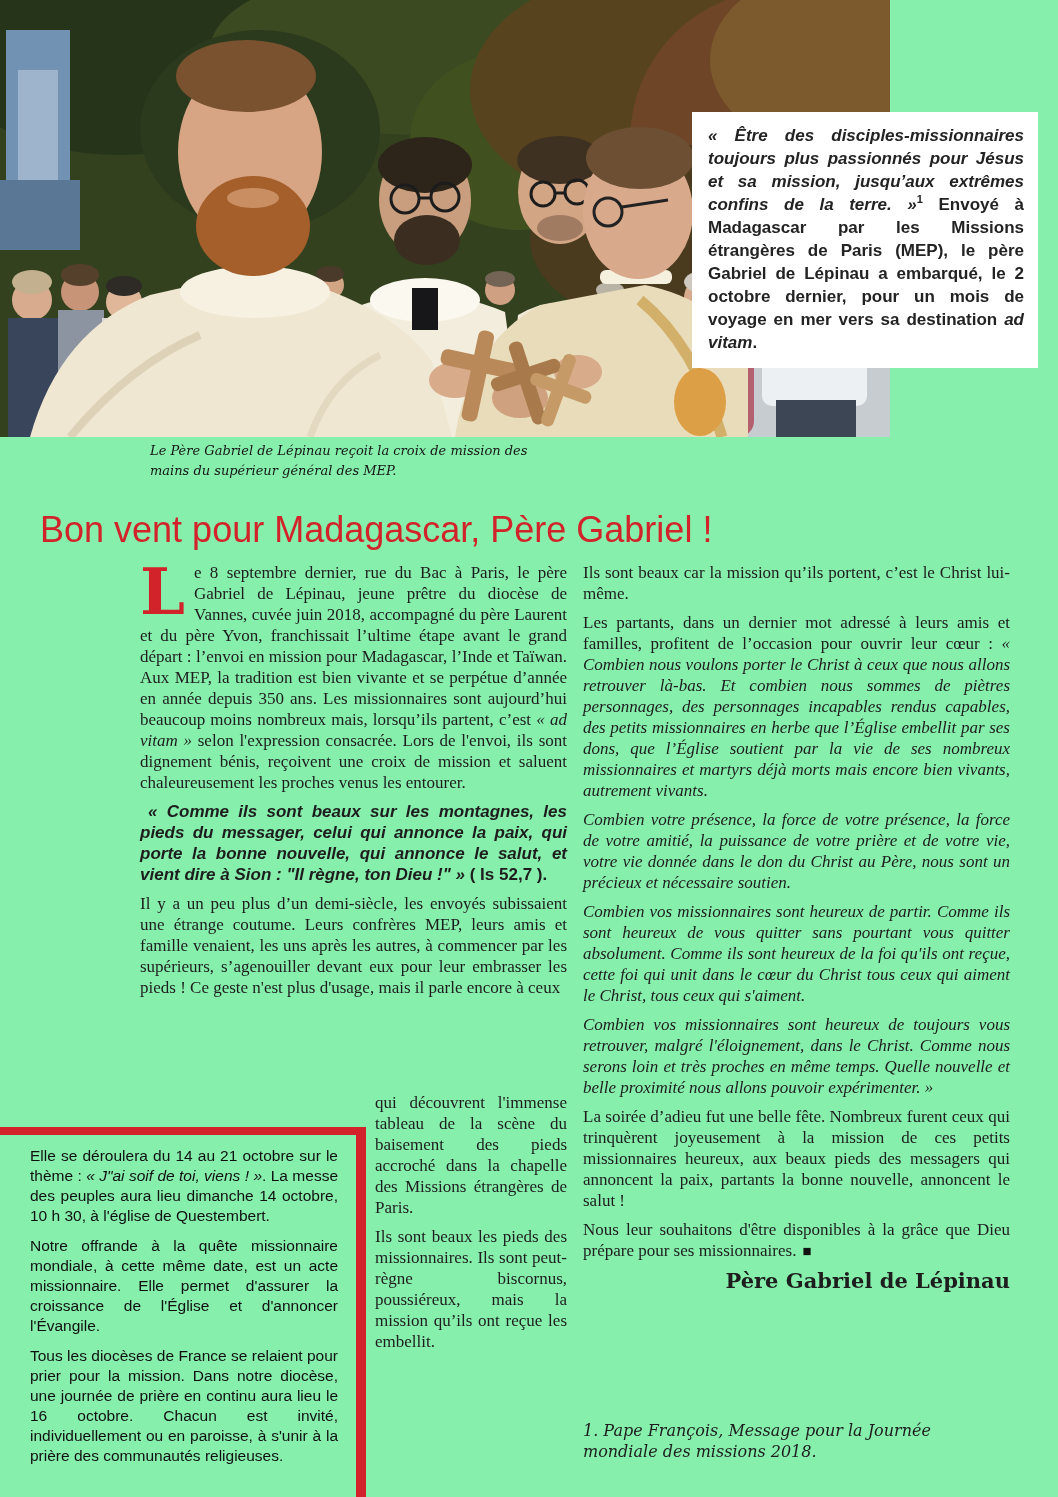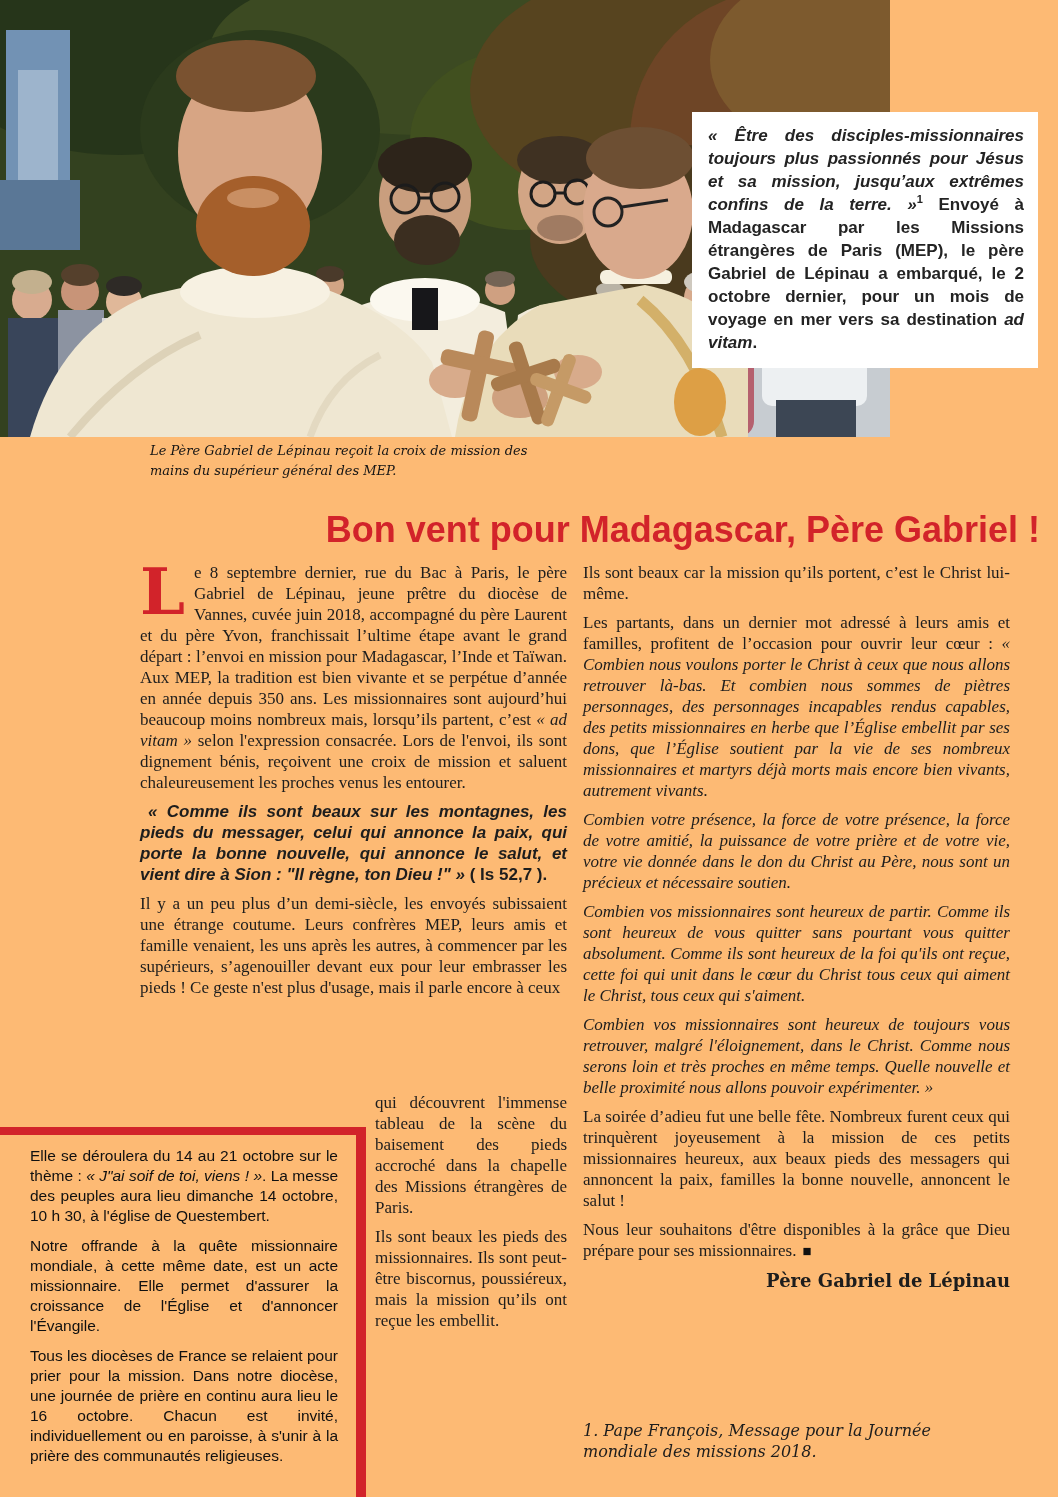--- a/index.html
+++ b/index.html
@@ -1,52 +1,52 @@
 <!DOCTYPE html>
 <html style="--accent: #d2232a;"><head>
 <meta charset="utf-8">
 <style>
   :root { --accent: #d2232a; --ink: #1d1d1d; }
   html,body{margin:0;padding:0;background:#ffffff;}
-  .page{position:relative;width:1058px;height:1497px;background:#fdba74;overflow:hidden;
+  .page{position:relative;width:1058px;height:1497px;background:#86efac;overflow:hidden;
         font-family:"Liberation Serif",serif;color:var(--ink);}
   
   .photo{position:absolute;left:0;top:0;width:890px;height:437px;overflow:hidden;}
   
   .quote-box{position:absolute;left:692px;top:112px;width:346px;box-sizing:border-box;
              background:#fff;padding:12px 14px 14px 16px;
              font-family:"Liberation Sans",sans-serif;font-weight:bold;
              font-size:17px;line-height:23px;color:#232323;text-align:justify;}
   .quote-box .it{font-style:italic;}
   .quote-box sup{font-size:11px;line-height:0;}
   
   .caption{position:absolute;left:150px;top:441px;width:400px;
            font-family:"DejaVu Serif",serif;font-style:italic;
            font-size:13px;line-height:20px;color:#151515;}
   
-  .headline{position:absolute;left:40px;top:486px;width:1000px;text-align:right;
-            font-family:"Liberation Sans",sans-serif;font-weight:700;
+  .headline{position:absolute;left:40px;top:486px;width:1000px;text-align:left;
+            font-family:"Liberation Sans",sans-serif;font-weight:400;
             font-size:36px;line-height:40px;color:var(--accent);}
   
   .col{position:absolute;top:562px;font-size:17px;line-height:21px;
        color:var(--ink);text-align:justify;}
   .col p{margin:0 0 8px 0;}
   .col-left{left:140px;width:427px;}
   .col-right{left:583px;width:427px;}
   .col-narrow{position:absolute;left:375px;top:1092px;width:192px;
               font-size:17px;line-height:21px;text-align:justify;color:var(--ink);}
   .col-narrow p{margin:0 0 8px 0;}
   .dropcap{float:left;font-family:"DejaVu Serif",serif;font-weight:bold;
            color:var(--accent);font-size:64px;line-height:50px;padding:5px 9px 0 0;}
   .bq{font-family:"Liberation Sans",sans-serif;font-weight:bold;font-style:italic;margin-left:8px;}
   .bq-ref{font-family:Liberation Sans, sans-serif;font-weight:bold;}
   .iq{font-style:italic;}
   .endmark{margin-left:6px;font-size:15px;color:#111;}
   .sig{text-align:right;font-family:"DejaVu Serif",serif;font-weight:bold;
-       font-size:18px;margin-top:14px;}
+       font-size:21px;margin-top:14px;}
   .footnote{position:absolute;left:583px;top:1420px;width:427px;
             font-family:"DejaVu Serif",serif;font-style:italic;
             font-size:16px;line-height:21px;color:var(--ink);}
   
   .box-top-bar{position:absolute;left:0;top:1127px;width:366px;height:8px;background:var(--accent);}
   .box-right-bar{position:absolute;left:356px;top:1127px;width:10px;height:370px;background:var(--accent);}
   .sidebar{position:absolute;left:30px;top:1146px;width:316px;
            font-family:"Liberation Sans",sans-serif;font-size:15.5px;line-height:20px;
            color:#101010;text-align:justify;}
   .sidebar h3{margin:0 0 7px 0;font-size:18px;line-height:22px;text-align:left;font-weight:bold;}
@@ -177,30 +177,30 @@
   <h1 class="headline">Bon vent pour Madagascar, Père Gabriel !</h1>
 
   <div class="col col-left">
     <p><span class="dropcap">L</span><span>e 8 septembre dernier, rue du Bac à Paris, le père Gabriel de Lépinau, jeune prêtre du diocèse de Vannes, cuvée juin 2018, accompagné du père Laurent et du père Yvon, franchissait l’ultime étape avant le grand départ : l’envoi en mission pour Madagascar, l’Inde et Taïwan. Aux MEP, la tradition est bien vivante et se perpétue d’année en année depuis 350 ans. Les missionnaires sont aujourd’hui beaucoup moins nombreux mais, lorsqu’ils partent, c’est </span><span class="iq">« ad vitam »</span><span> selon l'expression consacrée. Lors de l'envoi, ils sont dignement bénis, reçoivent une croix de mission et saluent chaleureusement les proches venus les entourer.</span></p>
     <p><span class="bq">« Comme ils sont beaux sur les montagnes, les pieds du messager, celui qui annonce la paix, qui porte la bonne nouvelle, qui annonce le salut, et vient dire à Sion : "Il règne, ton Dieu !" »</span><span class="bq-ref"> ( Is 52,7 ).</span></p>
     <p>Il y a un peu plus d’un demi-siècle, les envoyés subissaient une étrange coutume. Leurs confrères MEP, leurs amis et famille venaient, les uns après les autres, à commencer par les supérieurs, s’agenouiller devant eux pour leur embrasser les pieds ! Ce geste n'est plus d'usage, mais il parle encore à ceux</p>
   </div>
 
   <div class="col-narrow">
     <p>qui découvrent l'immense tableau de la scène du baisement des pieds accroché dans la chapelle des Missions étrangères de Paris.</p>
-    <p>Ils sont beaux les pieds des missionnaires. Ils sont peut- être biscornus, poussiéreux, mais la mission qu’ils ont reçue les embellit.</p>
+    <p>Ils sont beaux les pieds des missionnaires. Ils sont peut- règne biscornus, poussiéreux, mais la mission qu’ils ont reçue les embellit.</p>
   </div>
 
   <div class="col col-right">
     <p>Ils sont beaux car la mission qu’ils portent, c’est le Christ lui-même.</p>
     <p><span>Les partants, dans un dernier mot adressé à leurs amis et familles, profitent de l’occasion pour ouvrir leur cœur : </span><span class="iq">« Combien nous voulons porter le Christ à ceux que nous allons retrouver là-bas. Et combien nous sommes de piètres personnages, des personnages incapables rendus capables, des petits missionnaires en herbe que l’Église embellit par ses dons, que l’Église soutient par la vie de ses nombreux missionnaires et martyrs déjà morts mais encore bien vivants, autrement vivants.</span></p>
     <p class="iq">Combien votre présence, la force de votre présence, la force de votre amitié, la puissance de votre prière et de votre vie, votre vie donnée dans le don du Christ au Père, nous sont un précieux et nécessaire soutien.</p>
     <p class="iq">Combien vos missionnaires sont heureux de partir. Comme ils sont heureux de vous quitter sans pourtant vous quitter absolument. Comme ils sont heureux de la foi qu'ils ont reçue, cette foi qui unit dans le cœur du Christ tous ceux qui aiment le Christ, tous ceux qui s'aiment.</p>
     <p class="iq">Combien vos missionnaires sont heureux de toujours vous retrouver, malgré l'éloignement, dans le Christ. Comme nous serons loin et très proches en même temps. Quelle nouvelle et belle proximité nous allons pouvoir expérimenter. »</p>
-    <p>La soirée d’adieu fut une belle fête. Nombreux furent ceux qui trinquèrent joyeusement à la mission de ces petits missionnaires heureux, aux beaux pieds des messagers qui annoncent la paix, familles la bonne nouvelle, annoncent le salut !</p>
+    <p>La soirée d’adieu fut une belle fête. Nombreux furent ceux qui trinquèrent joyeusement à la mission de ces petits missionnaires heureux, aux beaux pieds des messagers qui annoncent la paix, partants la bonne nouvelle, annoncent le salut !</p>
     <p><span>Nous leur souhaitons d'être disponibles à la grâce que Dieu prépare pour ses missionnaires.</span><span class="endmark">■</span></p>
     <p class="sig">Père Gabriel de Lépinau</p>
   </div>
 
   <div class="footnote">1. Pape François, Message pour la Journée mondiale des missions 2018.</div>
 
   <div class="box-top-bar"></div>
   <div class="box-right-bar"></div>
 
   <div class="sidebar">

